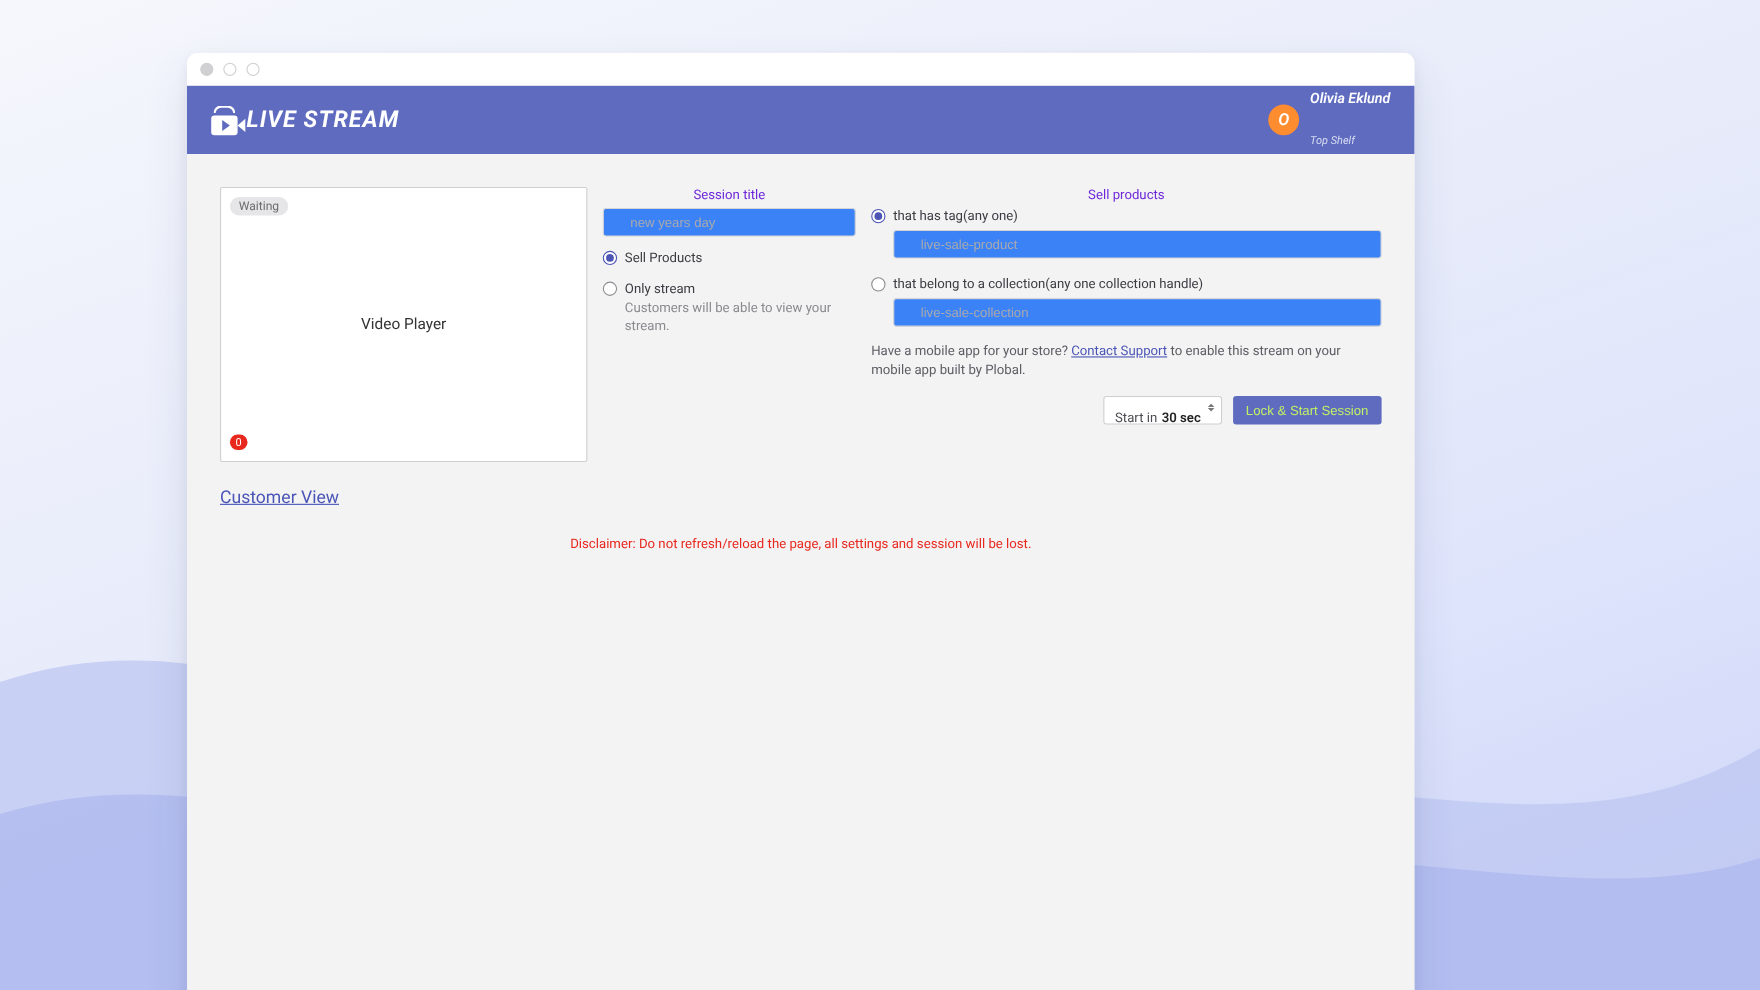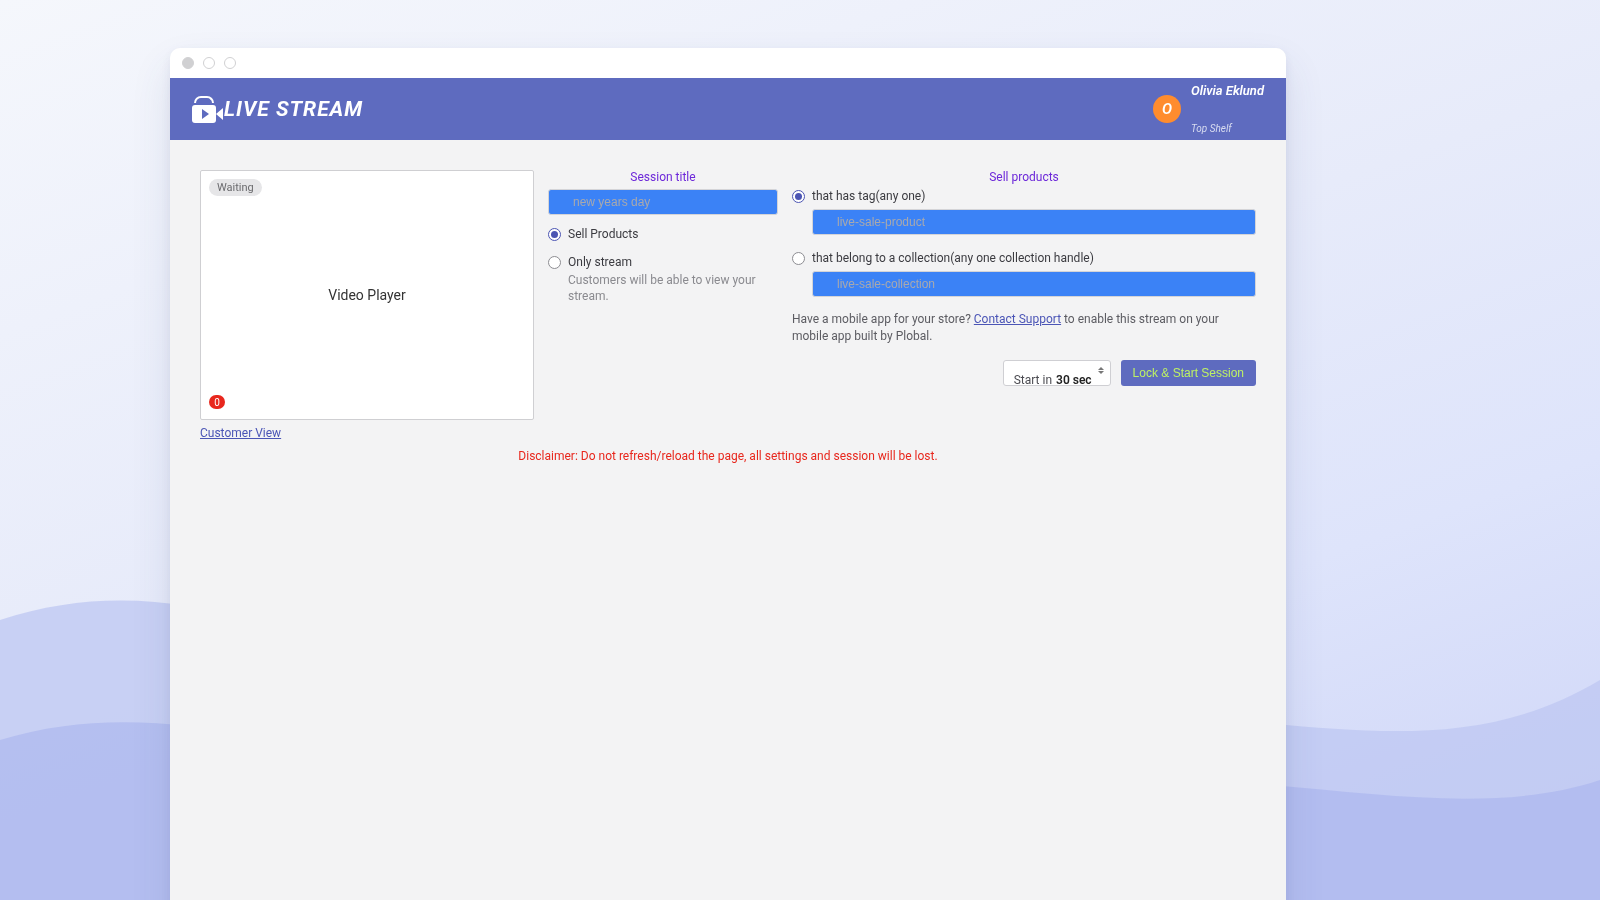--- a/index.html
+++ b/index.html
@@ -114,25 +114,25 @@
   .viewer-count {
     position: absolute; bottom: 10px; left: 8px;
     background: #e8271d;
     color: #fff;
     font-size: 10px;
     width: 16px; height: 14px;
     border-radius: 8px;
     display: flex; align-items: center; justify-content: center;
   }
   .customer-view {
-    font-size: 12px;
+    font-size: 16px;
     color: #4b55b6;
     text-decoration: underline;
     display: inline-block;
-    margin-top: 6px;
+    margin-top: 22px;
     cursor: pointer;
   }
 
   .col-mid { width: 230px; }
   .col-right { flex: 1; }
   .label { font-size: 12px; color: #6d28d9; margin-bottom: 5px; display: block; text-align: center; }
 
   .text-input {
     width: 100%;
     height: 26px;
@@ -208,21 +208,21 @@
     border-radius: 3px;
     font-size: 12px;
     padding: 0 12px;
     cursor: pointer;
   }
 
   .disclaimer {
     text-align: center;
     font-size: 12px;
     color: #e8271d;
-    margin-top: 8px;
+    margin-top: 26px;
   }
 </style>
 </head>
 <body>
 
 <div class="bg"></div>
 <div class="wave">
   <svg viewBox="0 0 1600 420" preserveAspectRatio="none">
     <path d="M0,140 C300,40 520,360 900,260 C1200,180 1400,320 1600,200 L1600,420 L0,420 Z" fill="#bec7f2" opacity="0.75"></path>
     <path d="M0,260 C260,180 520,400 880,320 C1180,250 1420,360 1600,300 L1600,420 L0,420 Z" fill="#aab6ee" opacity="0.65"></path>

